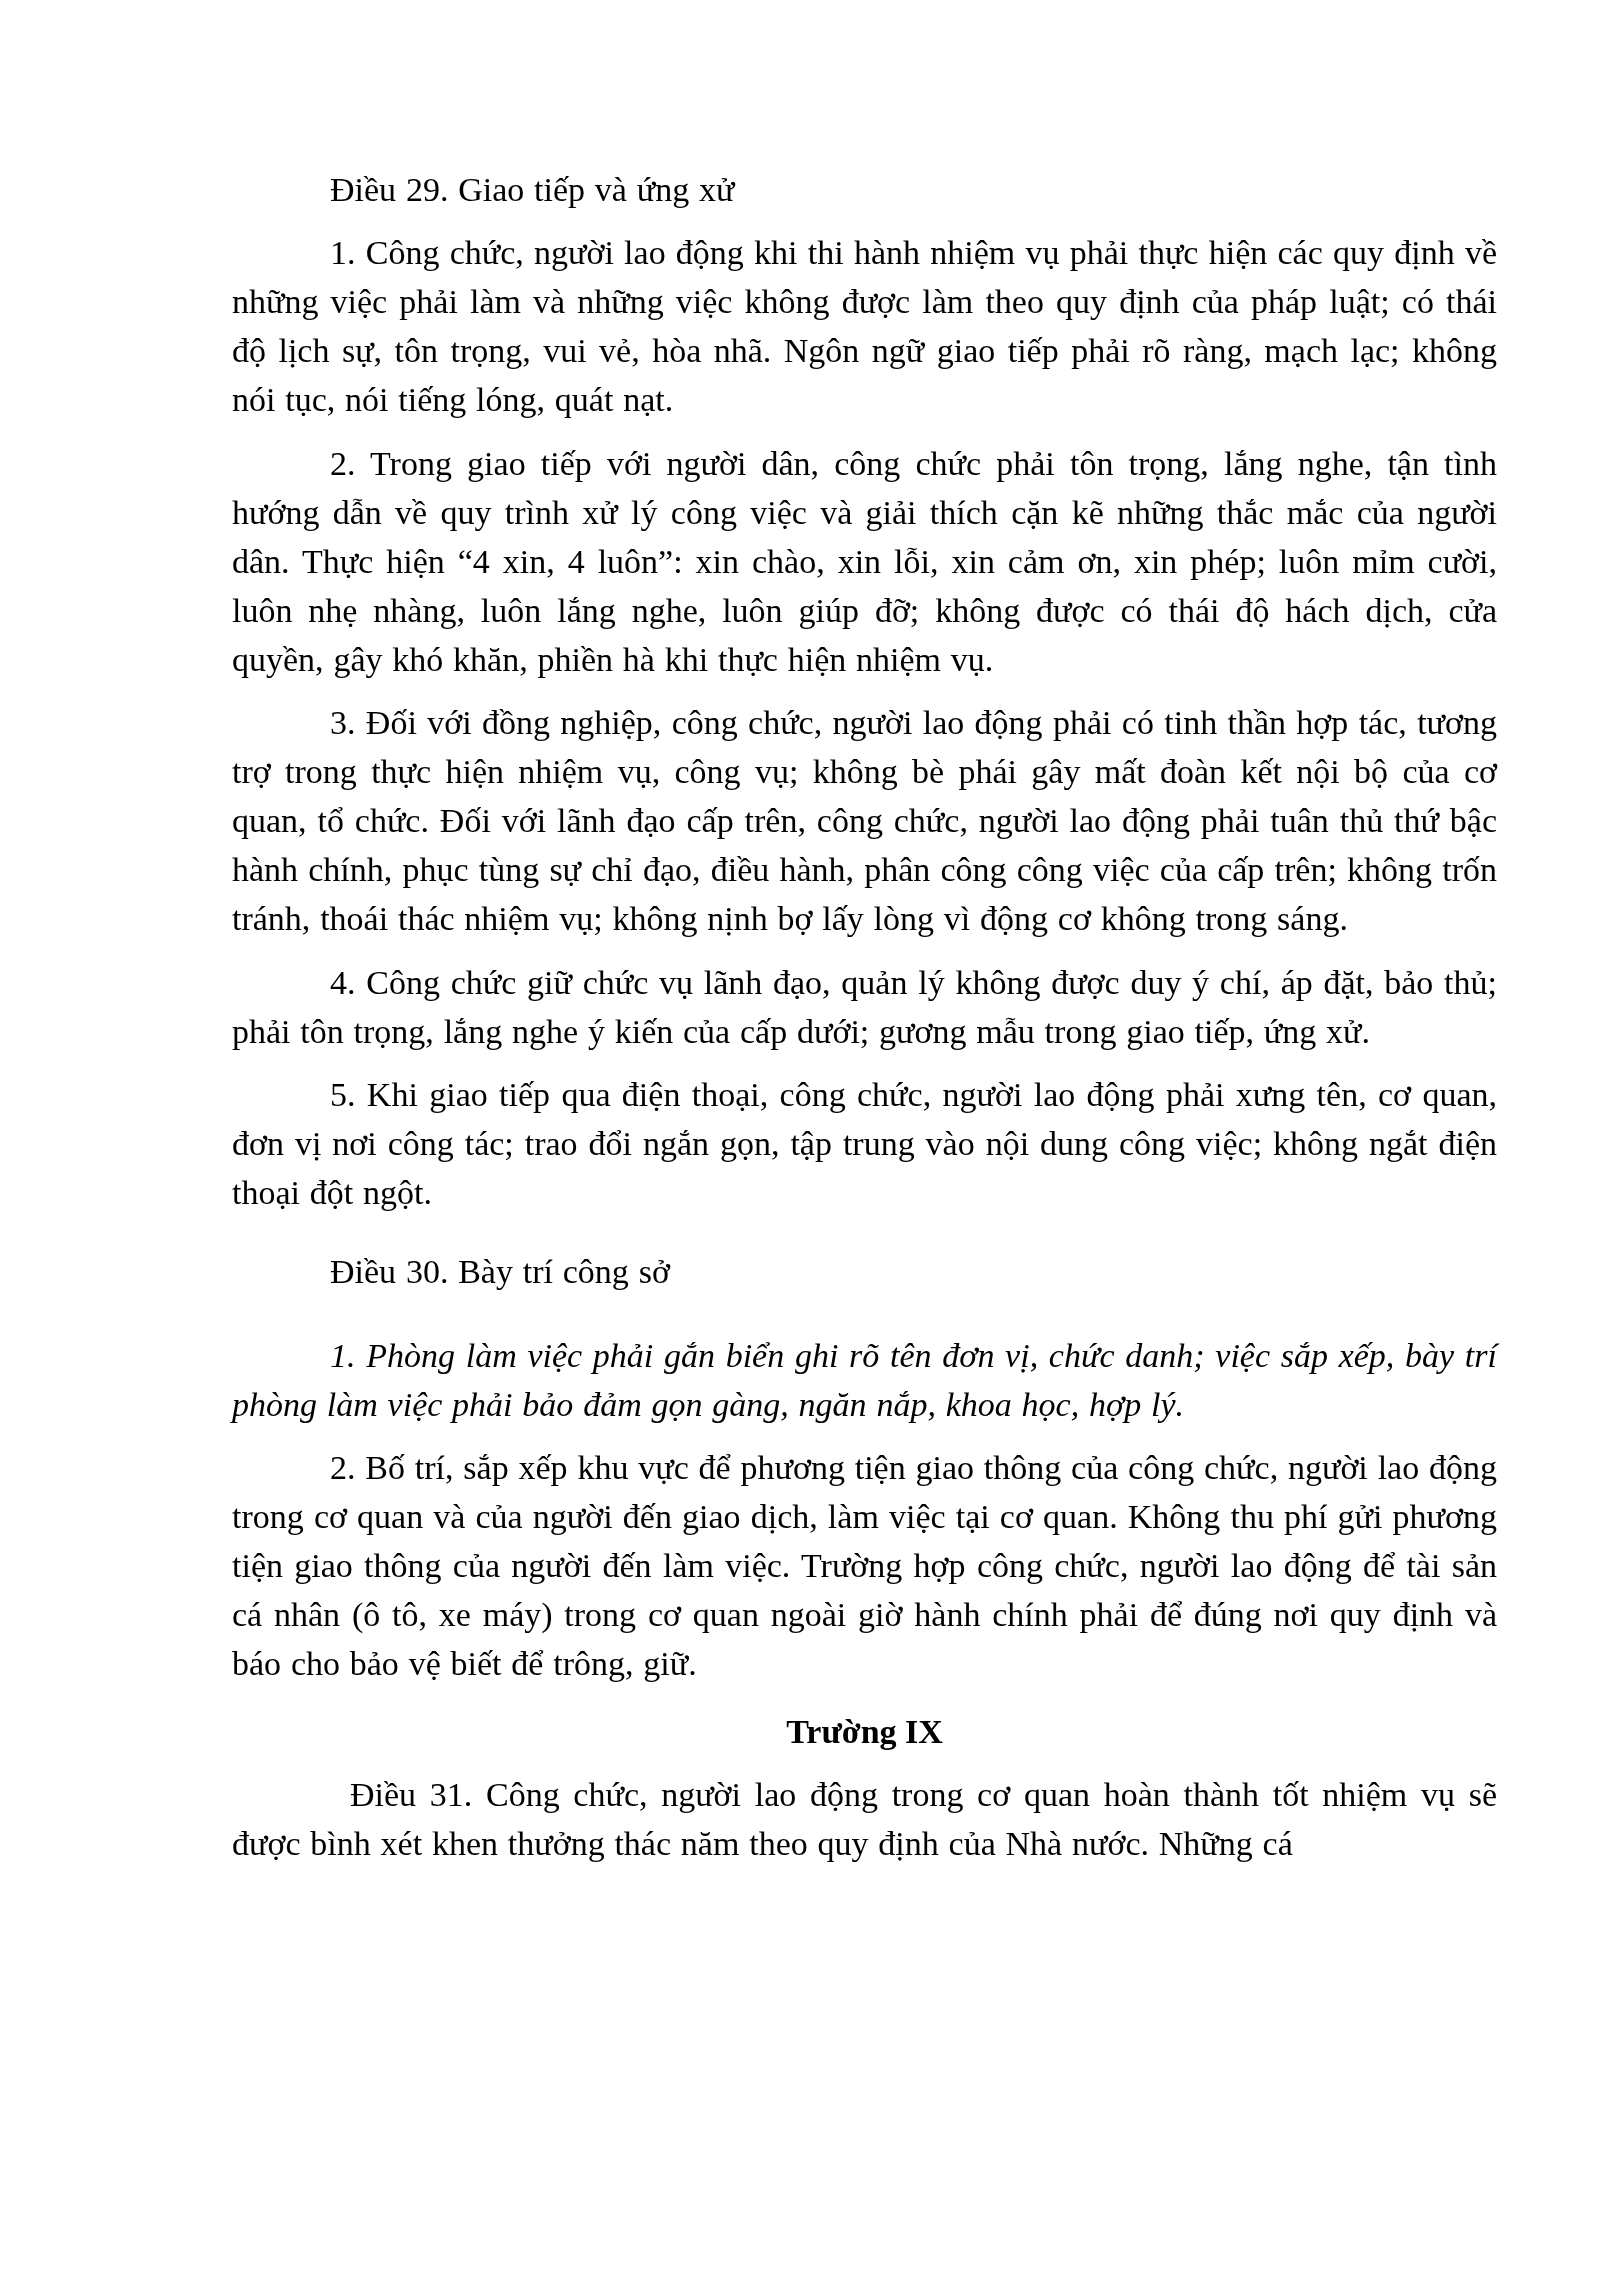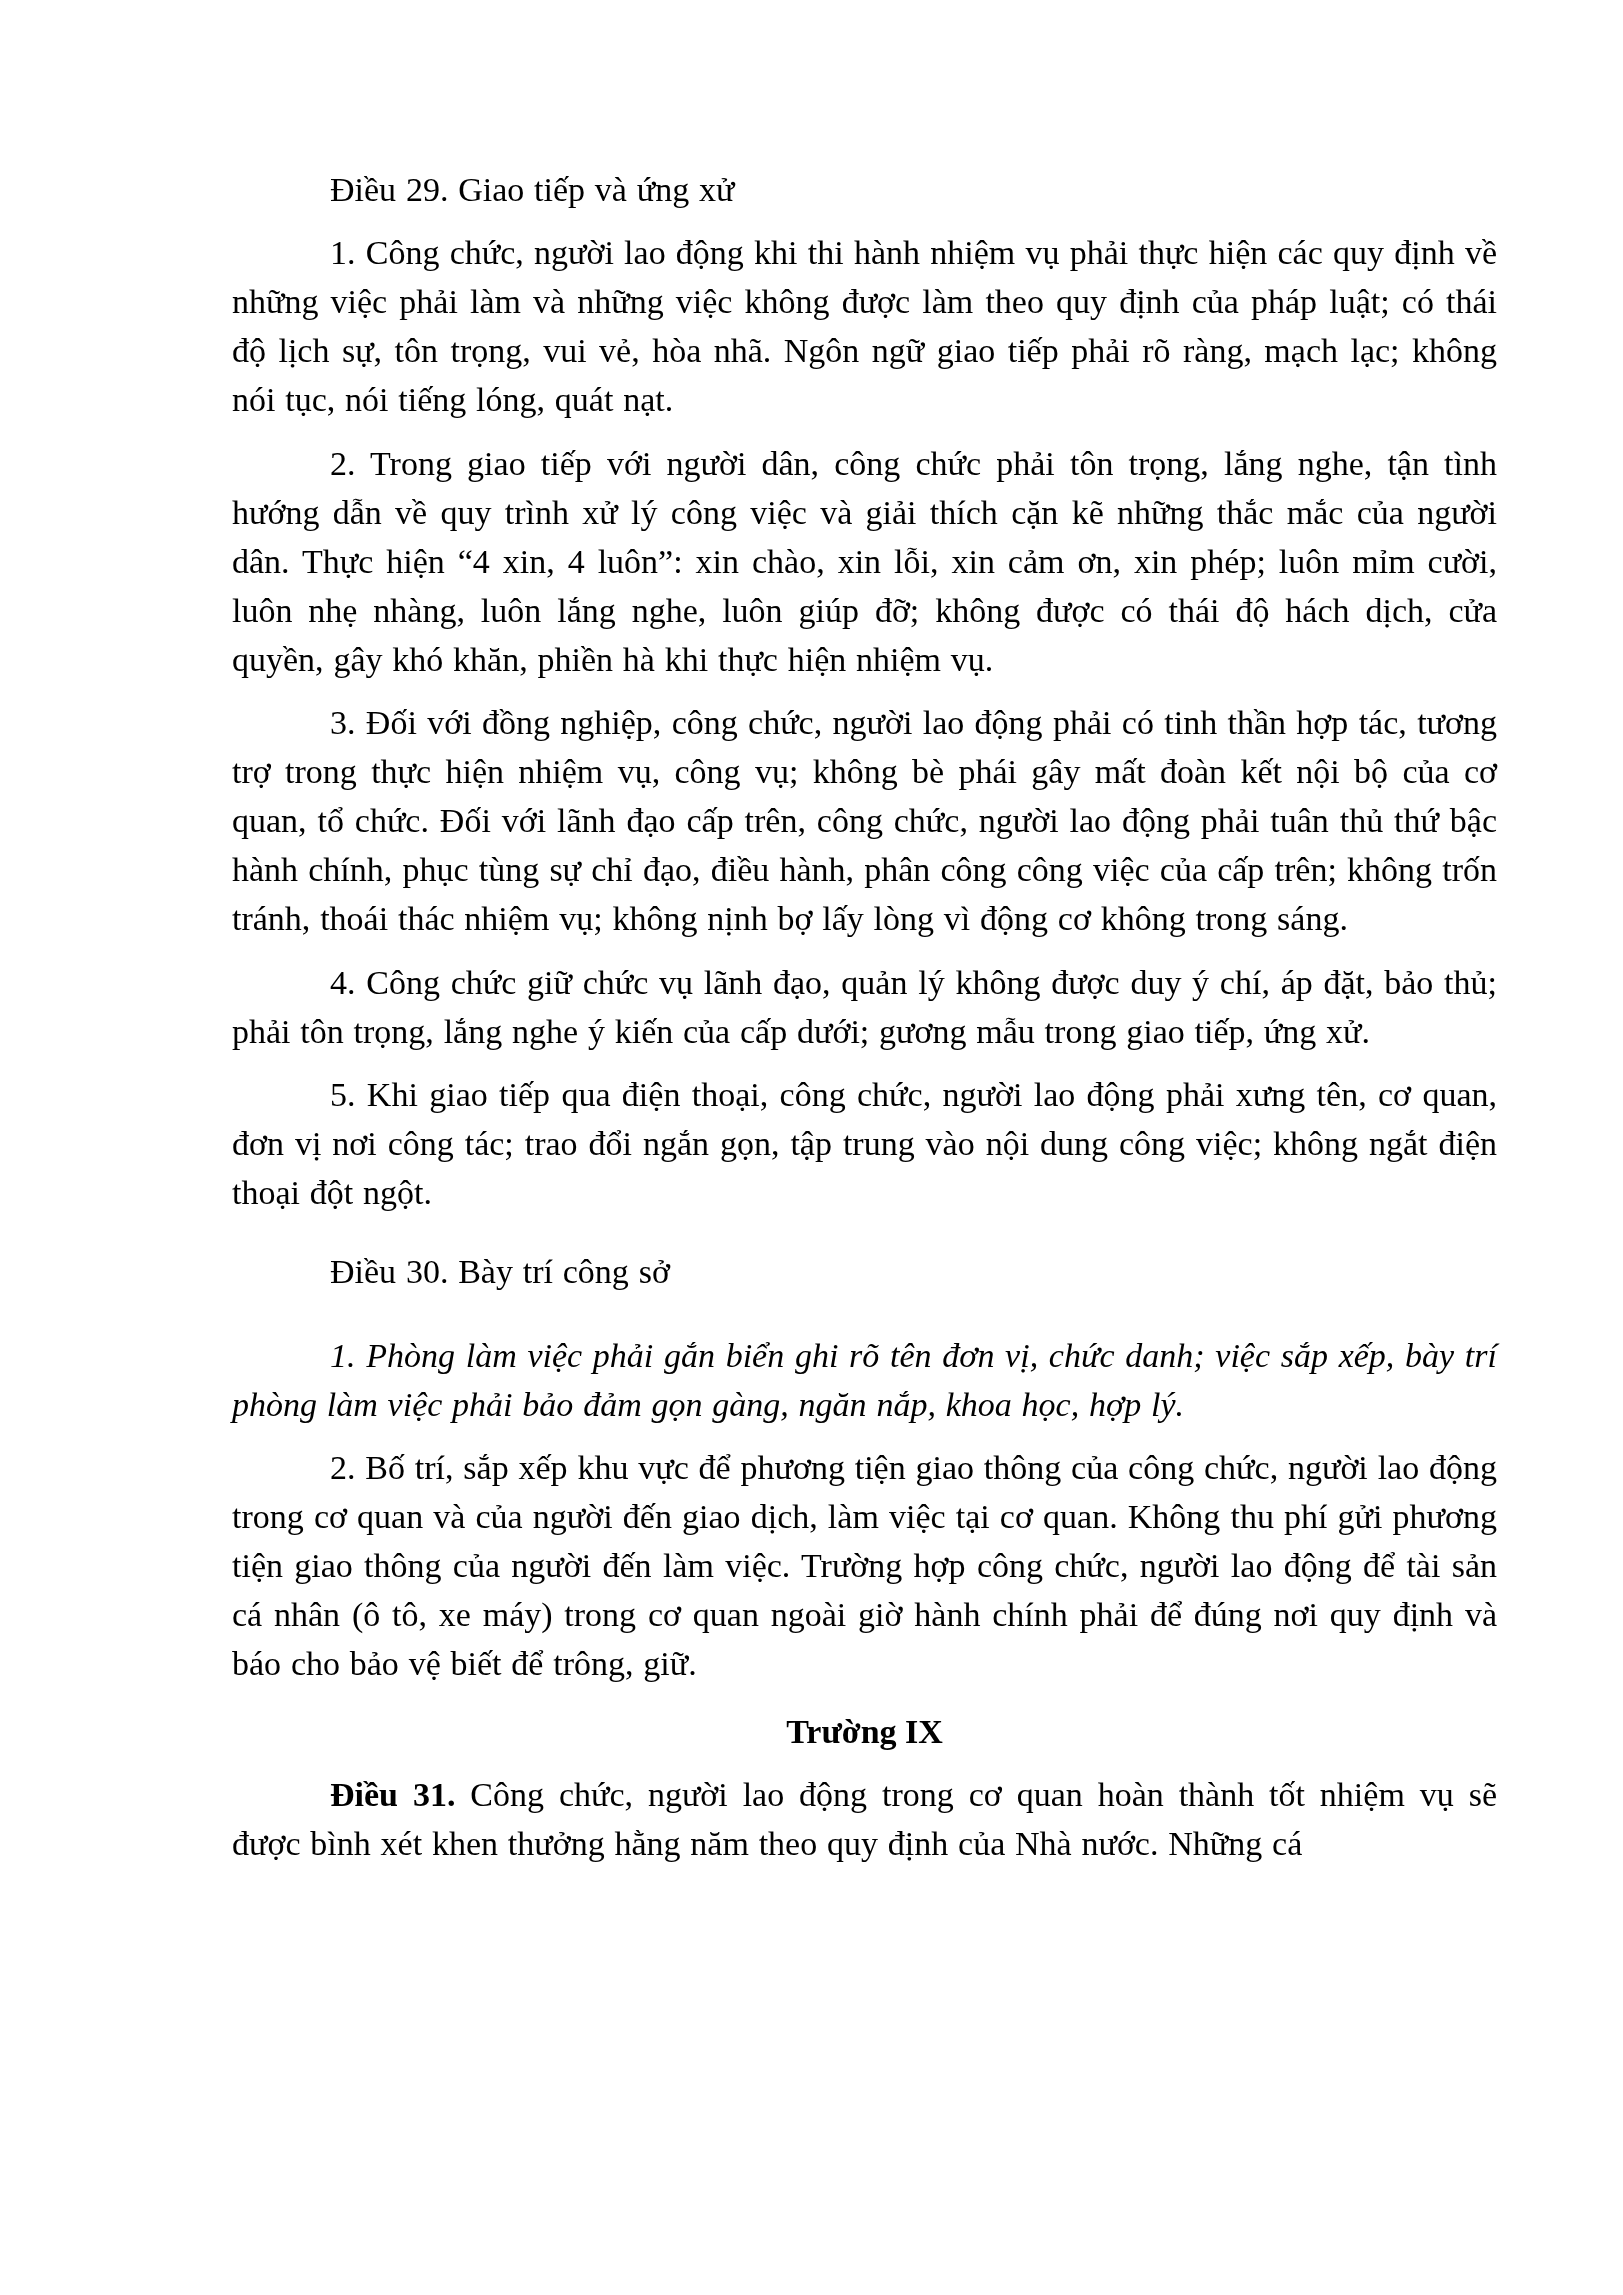--- a/index.html
+++ b/index.html
@@ -33,21 +33,21 @@
   .chapter-number,
   .chapter-title{
     font-size:34px;
     line-height:49px;
     font-weight:700;
     text-align:center;
     text-indent:0;
     margin:18.3px 0 0 0;
   }
   .chapter-title{margin-top:16.4px;letter-spacing:0.7px;}
-  .lead-bold{font-weight:700;}
+  .lead-bold{font-weight:400;margin-left:20px;}
 </style>
 </head>
 <body>
 
 <main class="page">
 
   <h2 class="article-heading first">Điều 29. Giao tiếp và ứng xử</h2>
 
   <p>1. Công chức, người lao động khi thi hành nhiệm vụ phải thực hiện các quy định về những việc phải làm và những việc không được làm theo quy định của pháp luật; có thái độ lịch sự, tôn trọng, vui vẻ, hòa nhã. Ngôn ngữ giao tiếp phải rõ ràng, mạch lạc; không nói tục, nói tiếng lóng, quát nạt.</p>
   <p>2. Trong giao tiếp với người dân, công chức phải tôn trọng, lắng nghe, tận tình hướng dẫn về quy trình xử lý công việc và giải thích cặn kẽ những thắc mắc của người dân. Thực hiện “4 xin, 4 luôn”: xin chào, xin lỗi, xin cảm ơn, xin phép; luôn mỉm cười, luôn nhẹ nhàng, luôn lắng nghe, luôn giúp đỡ; không được có thái độ hách dịch, cửa quyền, gây khó khăn, phiền hà khi thực hiện nhiệm vụ.</p>
@@ -56,16 +56,16 @@
   <p>5. Khi giao tiếp qua điện thoại, công chức, người lao động phải xưng tên, cơ quan, đơn vị nơi công tác; trao đổi ngắn gọn, tập trung vào nội dung công việc; không ngắt điện thoại đột ngột.</p>
 
   <h2 class="article-heading mid">Điều 30. Bày trí công sở</h2>
 
   <p class="after-heading">1. Phòng làm việc phải gắn biển ghi rõ tên đơn vị, chức danh; việc sắp xếp, bày trí phòng làm việc phải bảo đảm gọn gàng, ngăn nắp, khoa học, hợp lý.</p>
   <p>2. Bố trí, sắp xếp khu vực để phương tiện giao thông của công chức, người lao động trong cơ quan và của người đến giao dịch, làm việc tại cơ quan. Không thu phí gửi phương tiện giao thông của người đến làm việc. Trường hợp công chức, người lao động để tài sản cá nhân (ô tô, xe máy) trong cơ quan ngoài giờ hành chính phải để đúng nơi quy định và báo cho bảo vệ biết để trông, giữ.</p>
 
   <div class="chapter-number">Trường IX</div>
 
 
-  <p><span class="lead-bold">Điều 31.</span><span> Công chức, người lao động trong cơ quan hoàn thành tốt nhiệm vụ sẽ được bình xét khen thưởng hằng năm theo quy định của Nhà nước. Những cá</span></p>
+  <p><span class="lead-bold">Điều 31.</span><span> Công chức, người lao động trong cơ quan hoàn thành tốt nhiệm vụ sẽ được bình xét khen thưởng thác năm theo quy định của Nhà nước. Những cá</span></p>
 
 </main>
 
 
 </body></html>

